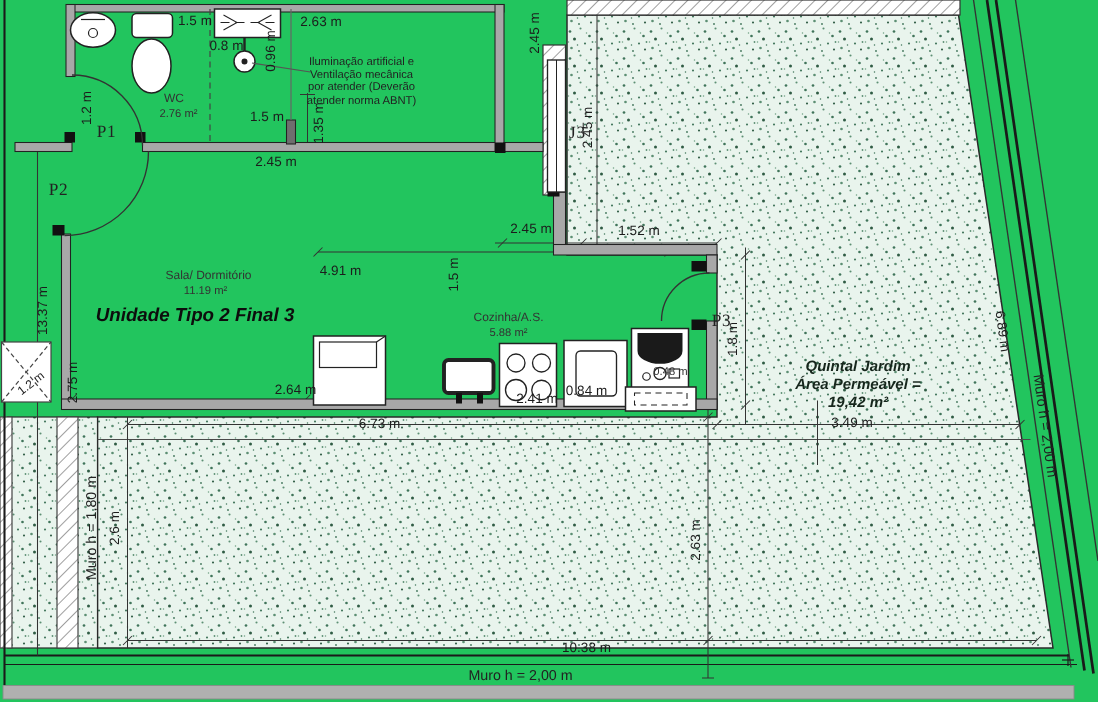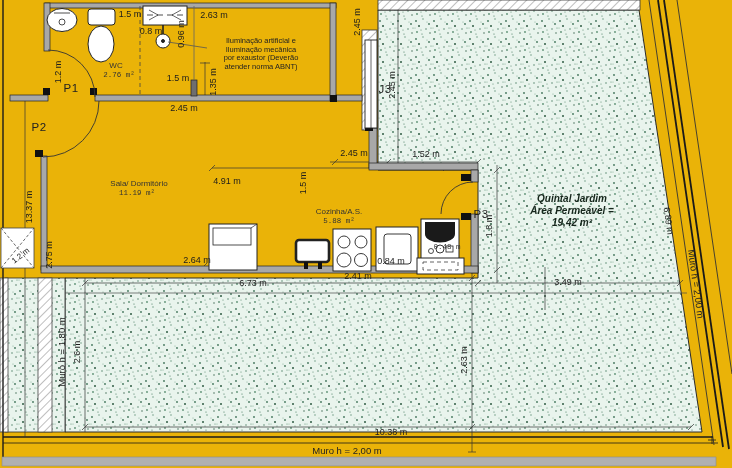--- a/index.html
+++ b/index.html
@@ -1,31 +1,31 @@
 <!DOCTYPE html>
 <html><head>
 <meta charset="utf-8">
 <style>
   html,body{margin:0;padding:0;background:#fff;}
-  #stage{position:relative;width:732px;height:468px;background:#eab308;overflow:hidden;
+  #stage{position:relative;width:732px;height:468px;background:#22c55e;overflow:hidden;
          font-family:"Liberation Sans",sans-serif;}
   #stage svg{position:absolute;left:0;top:0;}
   .lbl{position:absolute;font-size:9px;color:#1c1c1c;white-space:nowrap;
        transform:translate(-50%,-50%);line-height:1;}
   .v{transform:translate(-50%,-50%) rotate(-90deg);}
-  .s{font-size:7.5px;color:#333;font-family:Liberation Mono, monospace;}
+  .s{font-size:7.5px;color:#333;}
   .room{font-size:8px;color:#333;}
-  .door{font-size:11.5px;color:#222;letter-spacing:.5px;}
+  .door{font-size:11.5px;color:#222;letter-spacing:.5px;font-family:Liberation Serif, serif;}
   .title{font-size:12.5px;font-weight:bold;font-style:italic;color:#0d0d0d;}
-  .garden{font-size:10px;font-weight:bold;font-style:italic;color:#16261c;}
+  .garden{font-size:10px;font-weight:bold;font-style:italic;color:#16261c;margin-top:46px;}
   .muro{font-size:9.5px;color:#222;}
   .rotR{transform:translate(-50%,-50%) rotate(82deg);}
   .rotD{transform:translate(-50%,-50%) rotate(-38deg);font-size:8px;}
   .note{position:absolute;left:196px;top:37px;width:90px;text-align:center;
-        font-size:7.5px;line-height:8.5px;color:#222;padding-left:20px;}
+        font-size:7.5px;line-height:8.5px;color:#222;}
   .note span{display:block;}
 </style>
 </head>
 <body>
 
 <div id="stage">
 
 <svg width="732" height="468" viewBox="0 0 732 468">
   <defs>
     <pattern id="stipple" width="18" height="18" patternUnits="userSpaceOnUse">
@@ -206,40 +206,41 @@
 <div class="lbl v" style="left:181px;top:34px">0.96 m</div>
 <div class="lbl room" style="left:116px;top:66px">WC</div>
 <div class="lbl s" style="left:119px;top:76px">2.76 m²</div>
 <div class="lbl" style="left:178px;top:78px">1.5 m</div>
 <div class="lbl" style="left:184px;top:108px">2.45 m</div>
 <div class="lbl v" style="left:58px;top:72px">1.2 m</div>
 <div class="lbl door" style="left:71px;top:89px">P1</div>
 <div class="lbl v" style="left:213px;top:82px">1.35 m</div>
 <div class="note">
   <span>Iluminação artificial e</span>
-  <span>Iluminação mecânica</span>
-  <span>por exaustor (Deverão</span>
+  <span>Ventilação mecânica</span>
+  <span>por atender (Deverão</span>
   <span>atender norma ABNT)</span>
 </div>
 <div class="lbl v" style="left:357px;top:22px">2.45 m</div>
 <div class="lbl door" style="left:385px;top:90px">J3</div>
 <div class="lbl v" style="left:392px;top:85px">2.45 m</div>
 <div class="lbl" style="left:354px;top:153px">2.45 m</div>
 <div class="lbl" style="left:426px;top:154px">1.52 m</div>
 <div class="lbl door" style="left:39px;top:128px">P2</div>
 <div class="lbl v" style="left:29px;top:207px">13.37 m</div>
 <div class="lbl room" style="left:139px;top:184px">Sala/ Dormitório</div>
 <div class="lbl s" style="left:137px;top:194px">11.19 m²</div>
+<div class="lbl title" style="left:130px;top:210px">Unidade Tipo 2 Final 3</div>
 <div class="lbl v" style="left:49px;top:255px">2.75 m</div>
 <div class="lbl" style="left:197px;top:260px">2.64 m</div>
 <div class="lbl" style="left:227px;top:181px">4.91 m</div>
 <div class="lbl v" style="left:303px;top:183px">1.5 m</div>
 <div class="lbl room" style="left:339px;top:212px">Cozinha/A.S.</div>
 <div class="lbl s" style="left:339px;top:222px">5.88 m²</div>
-<div class="lbl" style="left:358px;top:276px">2.41 m</div>
+<div class="lbl" style="left:358px;top:266px">2.41 m</div>
 <div class="lbl" style="left:391px;top:261px">0.84 m</div>
 <div class="lbl s" style="left:447px;top:248px">0.48 m</div>
 <div class="lbl door" style="left:481px;top:215px">P3</div>
 <div class="lbl v" style="left:489px;top:226px">1.8 m</div>
 <div class="lbl garden" style="left:572px;top:199px">Quintal Jardim</div>
 <div class="lbl garden" style="left:572px;top:211px">Área Permeável =</div>
 <div class="lbl garden" style="left:572px;top:223px">19,42 m²</div>
 <div class="lbl v" style="left:464px;top:360px">2.63 m</div>
 <div class="lbl" style="left:253px;top:283px">6.73 m</div>
 <div class="lbl" style="left:568px;top:282px">3.49 m</div>

